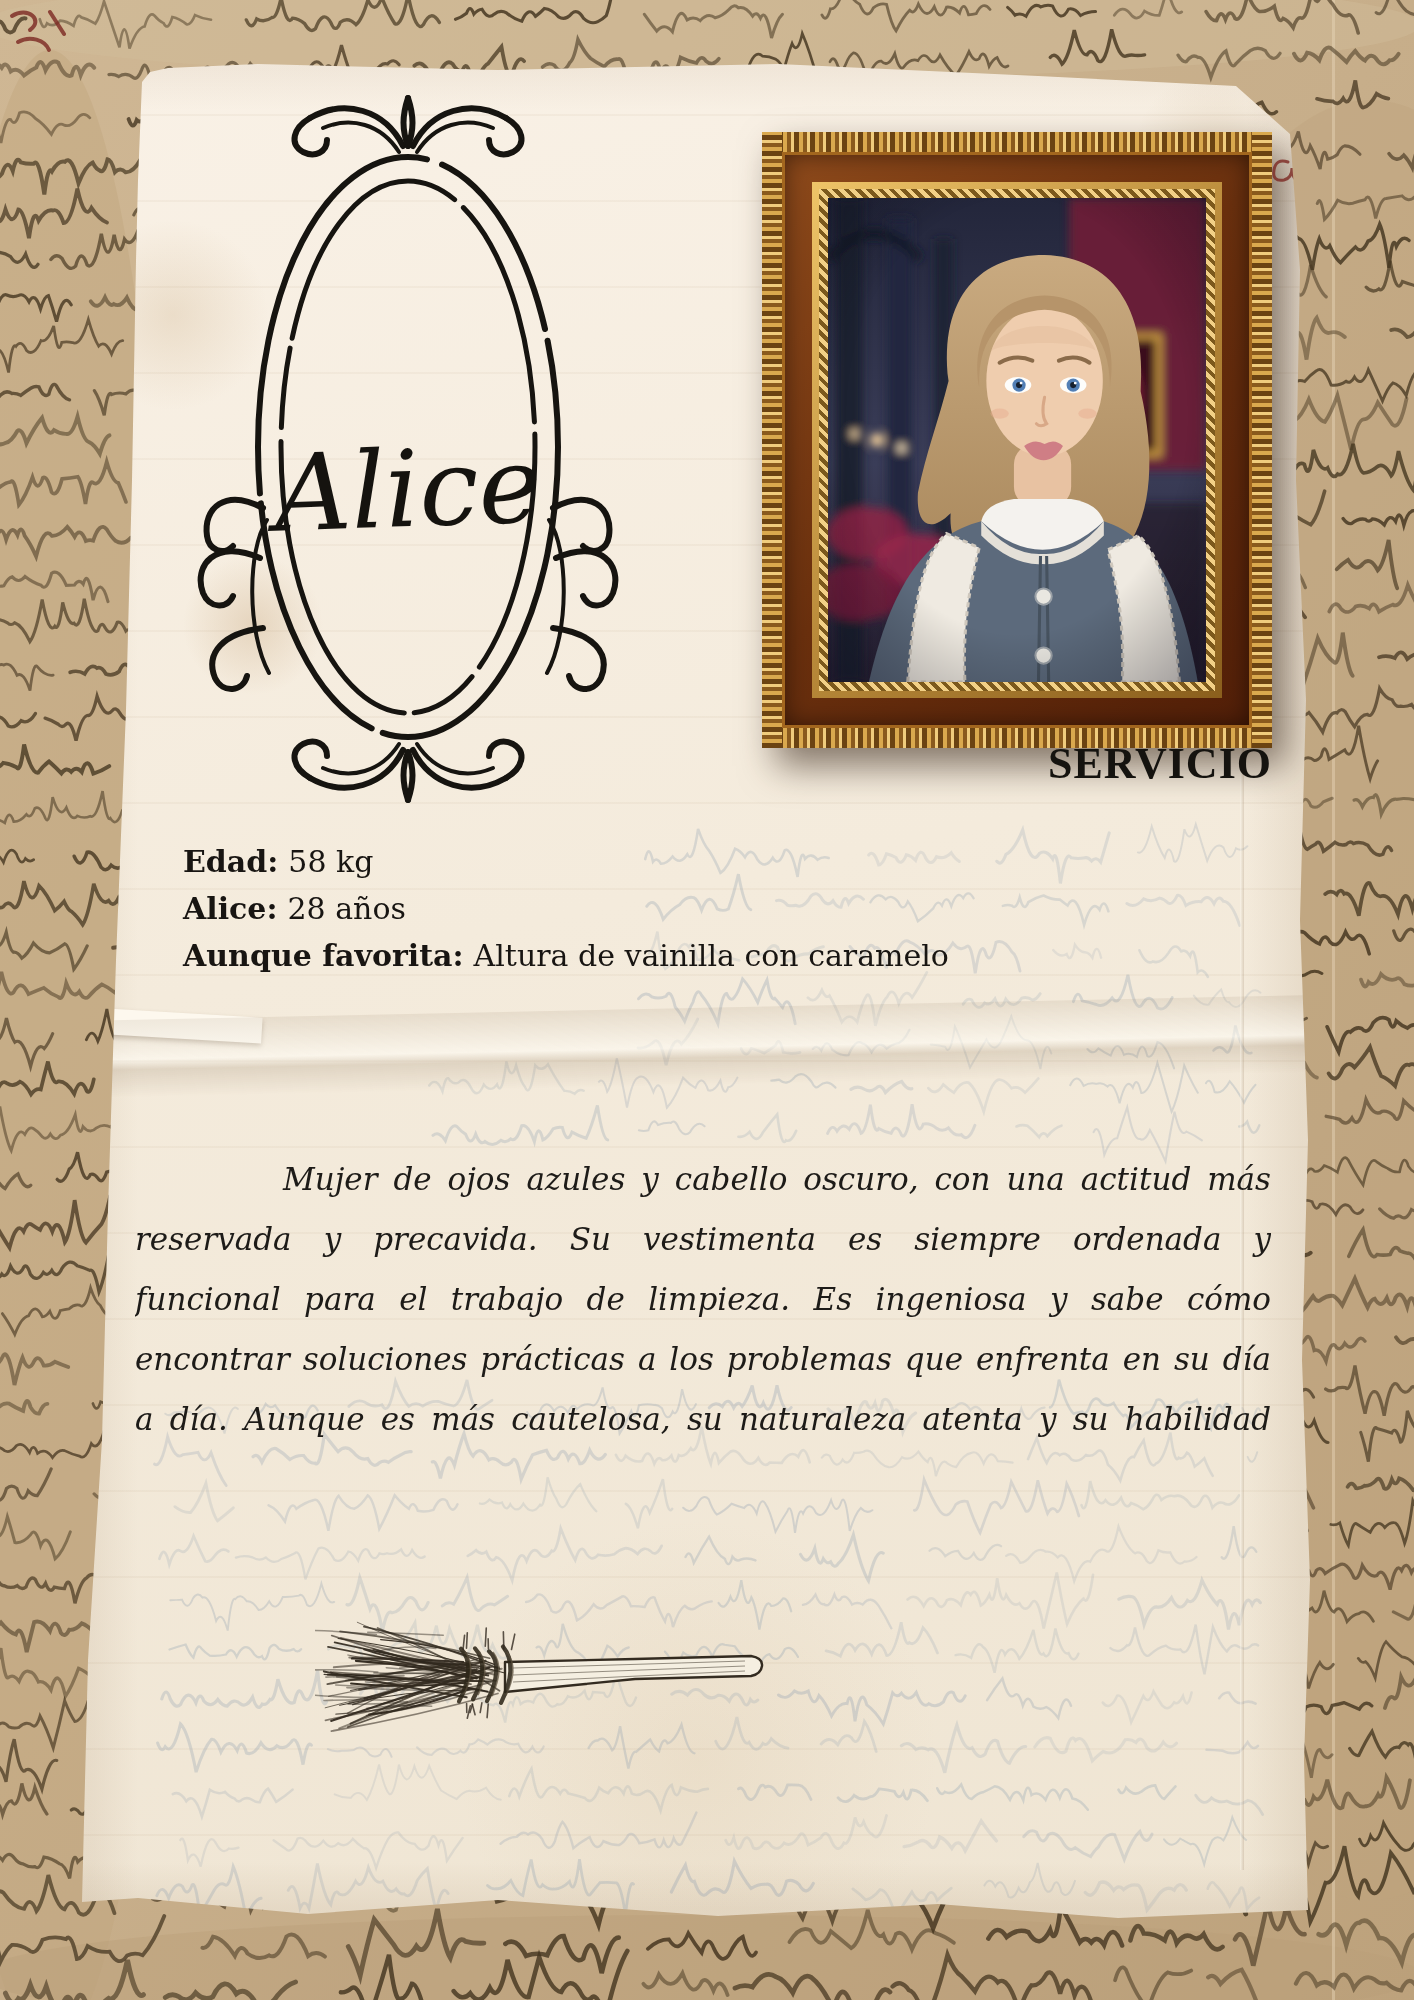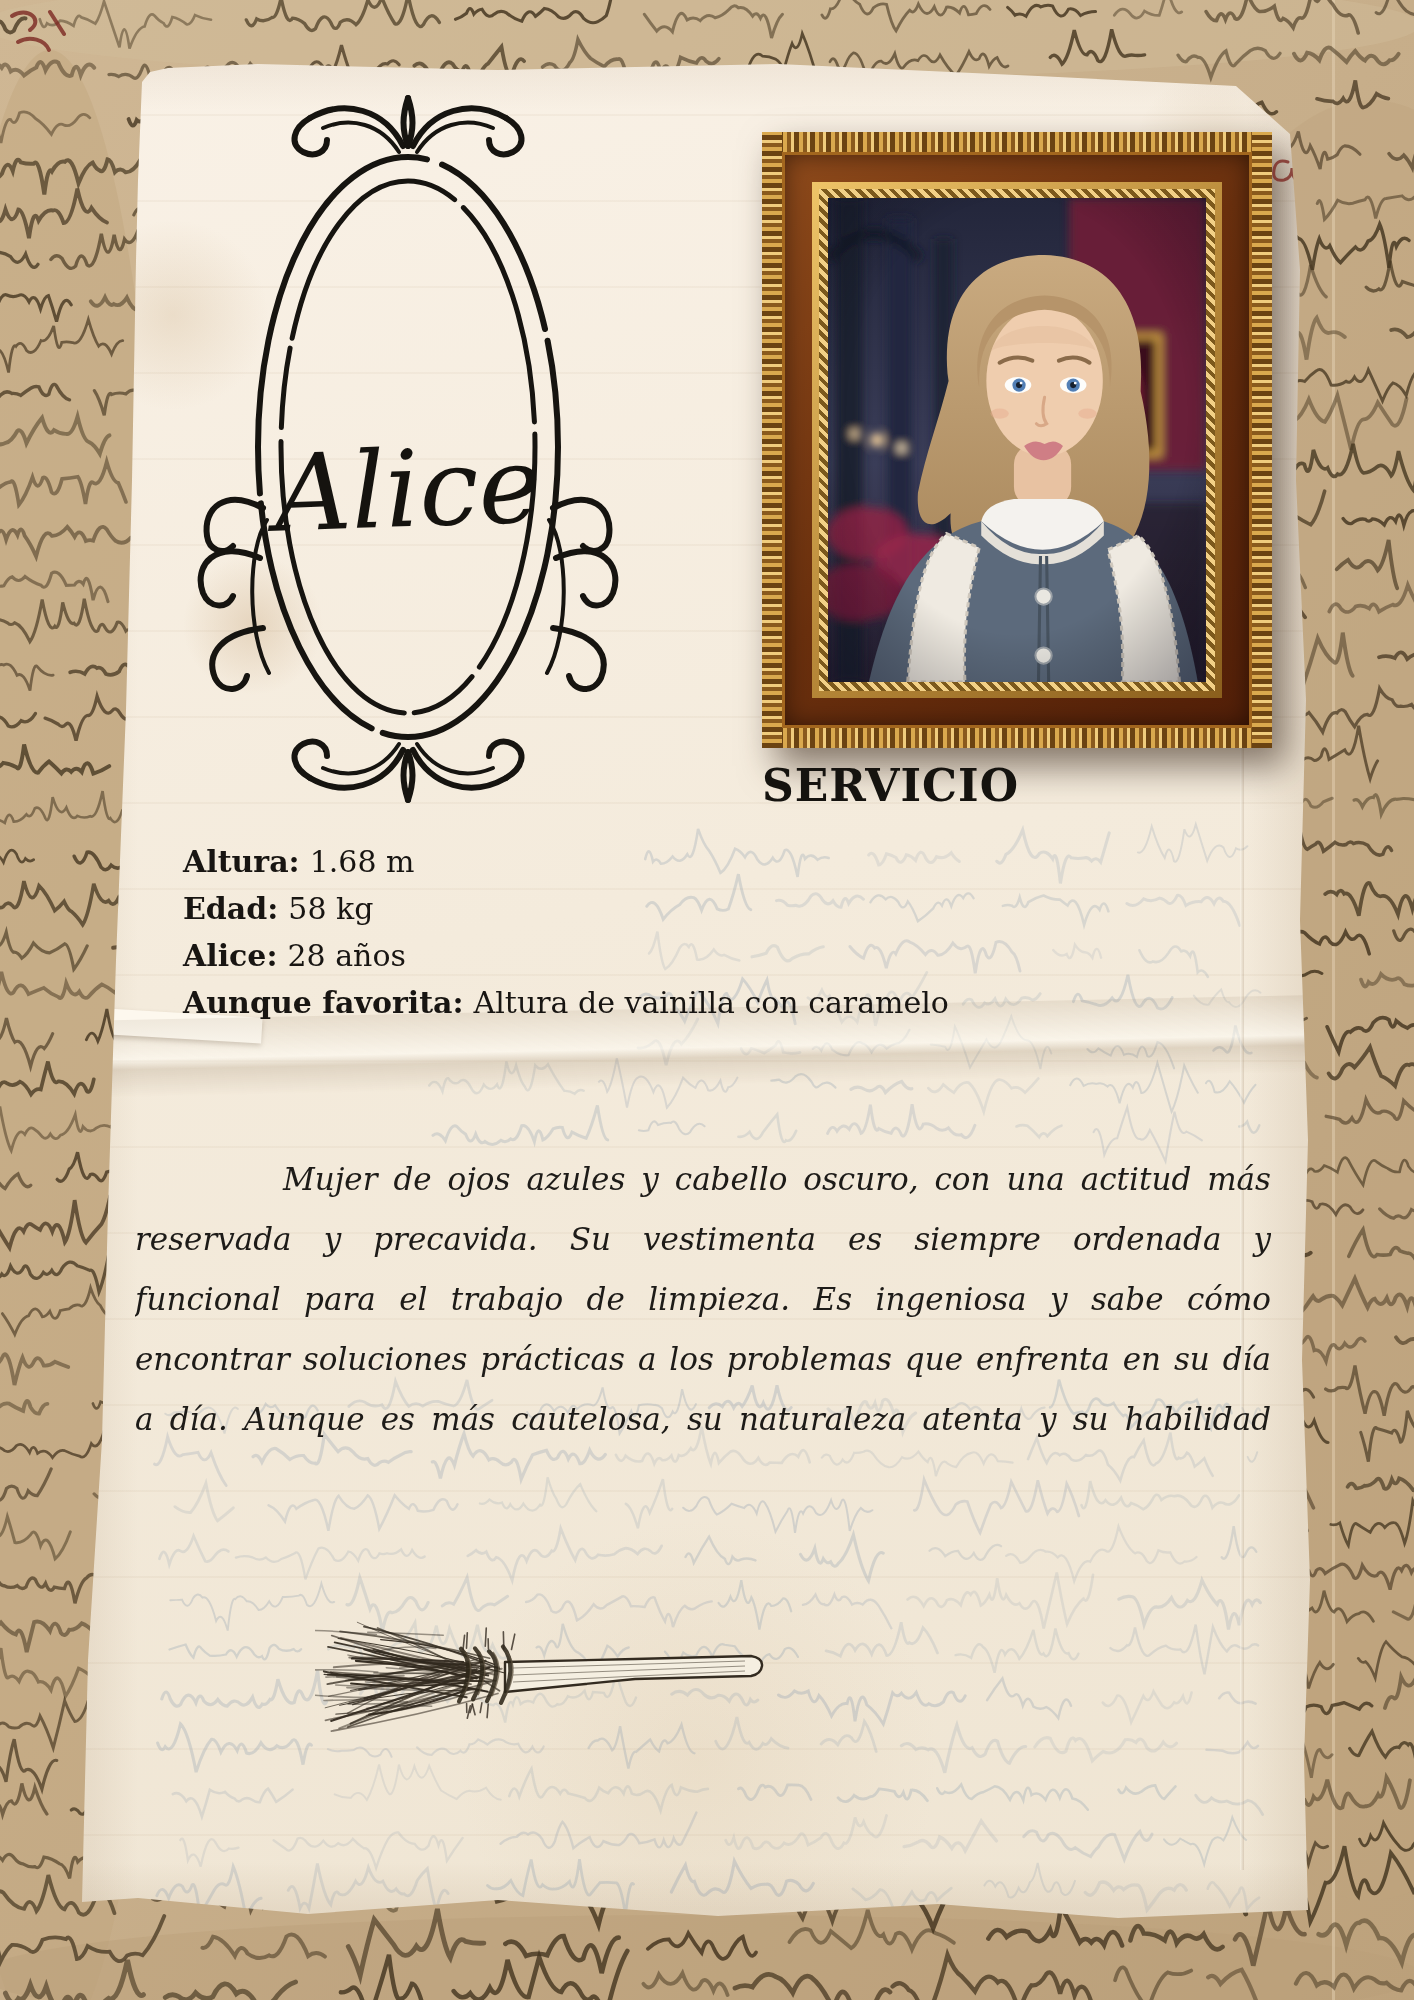--- a/index.html
+++ b/index.html
@@ -51,22 +51,22 @@
   .fr-left,.fr-right{top:0;height:100%;width:20px;
     background:repeating-linear-gradient(0deg,#6b4312 0 5px,#daa94e 5px 9px,#8a5a1d 9px 13px,#f0cc7d 13px 16px);}
   .fr-left{left:0}.fr-right{right:0}
   .fr-wood{position:absolute;inset:20px;background:linear-gradient(135deg,#8e4a1b,#6a300e 48%,#521f08);
     box-shadow:inset 0 0 0 3px #a2661e, inset 0 0 26px rgba(0,0,0,.6);}
   .fr-lip{position:absolute;inset:50px;background:linear-gradient(135deg,#eec468,#b98a3a 50%,#8a5f1d);}
   .fr-bead{position:absolute;inset:57px;background:repeating-linear-gradient(45deg,#f2d086 0 4px,#7c591c 4px 8px);}
   .photo{position:absolute;inset:66px;overflow:hidden;background:#2a2a3e;}
 
   
-  .role{position:absolute;left:684px;top:700px;width:510px;text-align:left;
-    font-size:44px;font-weight:bold;letter-spacing:1px;color:#15130f;}
+  .role{position:absolute;left:684px;top:678px;width:510px;text-align:right;
+    font-size:44px;font-weight:bold;letter-spacing:1px;color:#15130f;font-family:Liberation Serif, serif;}
   .stats{position:absolute;left:105px;top:778px;font-size:30px;color:#181512;}
   .stat-row{height:47px;line-height:47px;white-space:nowrap;}
   .stat-label{font-weight:bold;margin-right:10px;}
   .desc{position:absolute;left:57px;top:1058px;width:1136px;height:296px;overflow:hidden;
     font-size:31px;line-height:60px;font-style:italic;text-align:justify;text-indent:148px;
     color:#1d1b18;word-spacing:3px;}
   .broom{position:absolute;left:237px;top:1556px;}
   .red-a{position:absolute;left:1186px;top:88px;}
 </style>
 </head>
@@ -831,23 +831,20 @@
           <path d="M344,476 C338,400 326,352 304,332 L274,346 C286,392 290,430 288,476 Z" fill="#efeae1" stroke="#cfc8bd" stroke-width="3" stroke-dasharray="5 4"></path>
           <rect width="370" height="476" fill="url(#vig)"></rect>
         </svg>
       </div>
     </div>
 
     <div class="role">SERVICIO</div>
 
     <div class="stats">
       <div class="stat-row">
-        <span class="stat-label">Altura:</span><span class="stat-value">1.68 m</span>
-      </div>
-      <div class="stat-row">
         <span class="stat-label">Edad:</span><span class="stat-value">58 kg</span>
       </div>
       <div class="stat-row">
         <span class="stat-label">Alice:</span><span class="stat-value">28 años</span>
       </div>
       <div class="stat-row">
         <span class="stat-label">Aunque favorita:</span><span class="stat-value">Altura de vainilla con caramelo</span>
       </div>
     </div>
 

